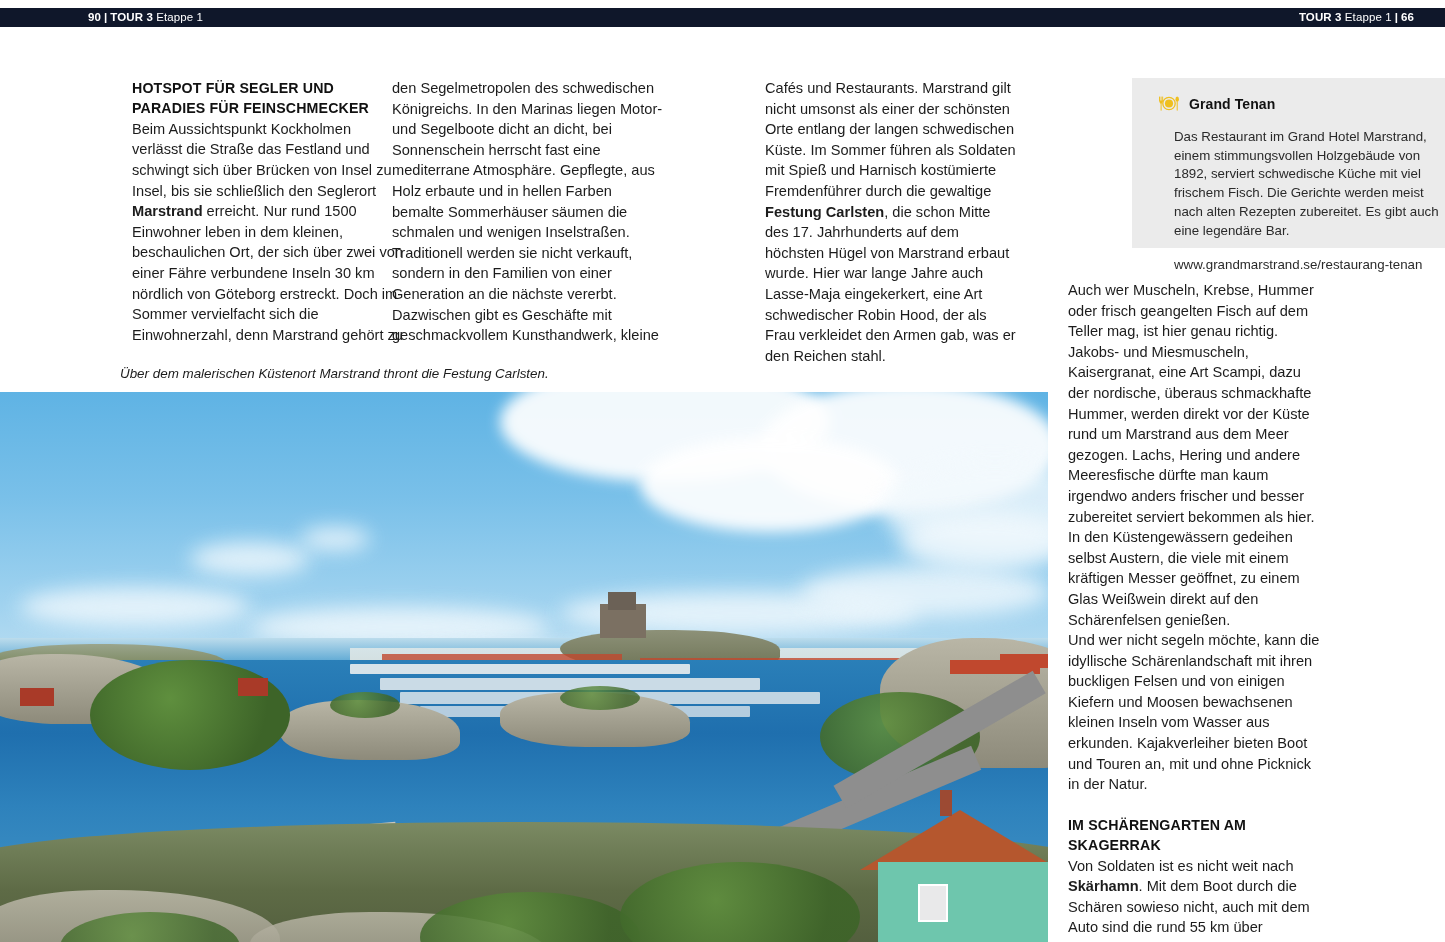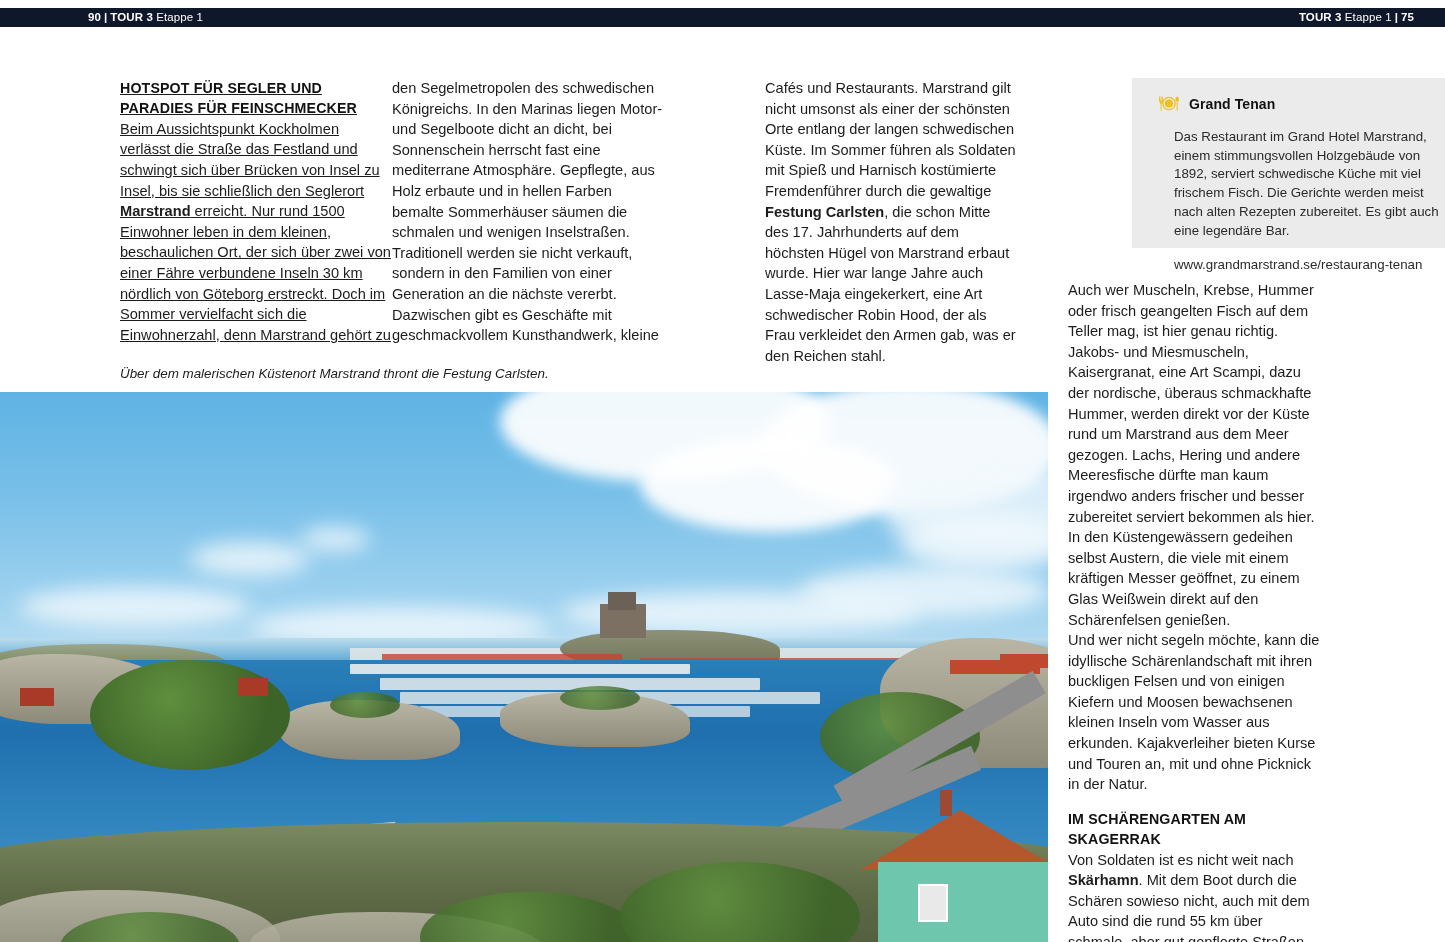--- a/index.html
+++ b/index.html
@@ -59,21 +59,21 @@
   .col {
     position: absolute;
     top: 78px;
     font-size: 14.6px;
     line-height: 20.6px;
     color: #1c1c1c;
     text-align: left;
     hyphens: none;
   }
   .col p { margin: 0; }
-  .col-1 { left: 120px;  width: 272px; text-decoration: underline; }
+  .col-1 { left: 132px;  width: 272px; }
   .col-2 { left: 392px;  width: 272px; }
   .col-3 { left: 765px;  width: 252px; }
 
   .subhead {
     font-weight: bold;
     font-size: 14.2px;
     line-height: 20.4px;
     letter-spacing: .15px;
     color: #111111;
   }
@@ -119,21 +119,21 @@
   .col-right {
     position: absolute;
     left: 1068px;
     top: 280px;
     width: 254px;
     font-size: 14.6px;
     line-height: 20.6px;
     color: #1c1c1c;
   }
   .col-right p { margin: 0; }
-  .col-right .subhead { margin-top: 14px; }
+  .col-right .subhead { margin-top: 20px; }
 
   
   .caption {
     position: absolute;
     left: 120px;
     top: 366px;
     font-size: 13.4px;
     font-style: italic;
     color: #1c1c1c;
     white-space: nowrap;
@@ -216,21 +216,21 @@
 
 <div class="page">
 
   <div class="header-bar">
     <div class="header-left">
       <span class="hdr-b">90</span><span class="hdr-pipe">|</span><span class="hdr-b">TOUR 3</span>
       <span>Etappe 1</span>
     </div>
     <div class="header-right">
       <span class="hdr-b">TOUR 3</span>
-      <span>Etappe 1</span><span class="hdr-pipe">|</span><span class="hdr-b">75</span>
+      <span>Etappe 1</span><span class="hdr-pipe">|</span><span class="hdr-b">66</span>
     </div>
   </div>
 
   <div class="col col-1">
     <p class="subhead">HOTSPOT FÜR SEGLER UND PARADIES FÜR FEINSCHMECKER</p>
     <p><span>Beim Aussichtspunkt Kockholmen verlässt die Straße das Festland und schwingt sich über Brücken von Insel zu Insel, bis sie schließlich den Seglerort </span><b>Marstrand</b><span> erreicht. Nur rund 1500 Einwohner leben in dem kleinen, beschaulichen Ort, der sich über zwei von einer Fähre verbundene Inseln 30 km nördlich von Göteborg erstreckt. Doch im Sommer vervielfacht sich die Einwohnerzahl, denn Marstrand gehört zu</span></p>
   </div>
 
   <div class="col col-2">
     <p>den Segelmetropolen des schwedischen Königreichs. In den Marinas liegen Motor- und Segelboote dicht an dicht, bei Sonnenschein herrscht fast eine mediterrane Atmosphäre. Gepflegte, aus Holz erbaute und in hellen Farben bemalte Sommerhäuser säumen die schmalen und wenigen Inselstraßen. Traditionell werden sie nicht verkauft, sondern in den Familien von einer Generation an die nächste vererbt. Dazwischen gibt es Geschäfte mit geschmackvollem Kunsthandwerk, kleine</p>
@@ -265,21 +265,21 @@
       <span class="infobox-title">Grand Tenan</span>
     </div>
     <div class="infobox-body">
       <p>Das Restaurant im Grand Hotel Marstrand, einem stimmungsvollen Holzgebäude von 1892, serviert schwedische Küche mit viel frischem Fisch. Die Gerichte werden meist nach alten Rezepten zubereitet. Es gibt auch eine legendäre Bar.</p>
       <p>www.grandmarstrand.se/restaurang-tenan</p>
     </div>
   </div>
 
   <div class="col-right">
     <p>Auch wer Muscheln, Krebse, Hummer oder frisch geangelten Fisch auf dem Teller mag, ist hier genau richtig. Jakobs- und Miesmuscheln, Kaisergranat, eine Art Scampi, dazu der nordische, überaus schmackhafte Hummer, werden direkt vor der Küste rund um Marstrand aus dem Meer gezogen. Lachs, Hering und andere Meeresfische dürfte man kaum irgendwo anders frischer und besser zubereitet serviert bekommen als hier. In den Küstengewässern gedeihen selbst Austern, die viele mit einem kräftigen Messer geöffnet, zu einem Glas Weißwein direkt auf den Schärenfelsen genießen.</p>
-    <p>Und wer nicht segeln möchte, kann die idyllische Schärenlandschaft mit ihren buckligen Felsen und von einigen Kiefern und Moosen bewachsenen kleinen Inseln vom Wasser aus erkunden. Kajakverleiher bieten Kurse und Touren an, mit und ohne Picknick in der Natur.</p>
+    <p>Und wer nicht segeln möchte, kann die idyllische Schärenlandschaft mit ihren buckligen Felsen und von einigen Kiefern und Moosen bewachsenen kleinen Inseln vom Wasser aus erkunden. Kajakverleiher bieten Boot und Touren an, mit und ohne Picknick in der Natur.</p>
     <p class="subhead">IM SCHÄRENGARTEN AM SKAGERRAK</p>
     <p><span>Von Soldaten ist es nicht weit nach </span><b>Skärhamn</b><span>. Mit dem Boot durch die Schären sowieso nicht, auch mit dem Auto sind die rund 55 km über schmale, aber gut gepflegte Straßen und durch</span></p>
   </div>
 
   <div class="caption">Über dem malerischen Küstenort Marstrand thront die Festung Carlsten.</div>
 
   <div class="photo" role="img">
     <div class="sky"></div>
 
     <div class="cloud" style="left:500px;  top:-30px; width:330px; height:120px;"></div>

